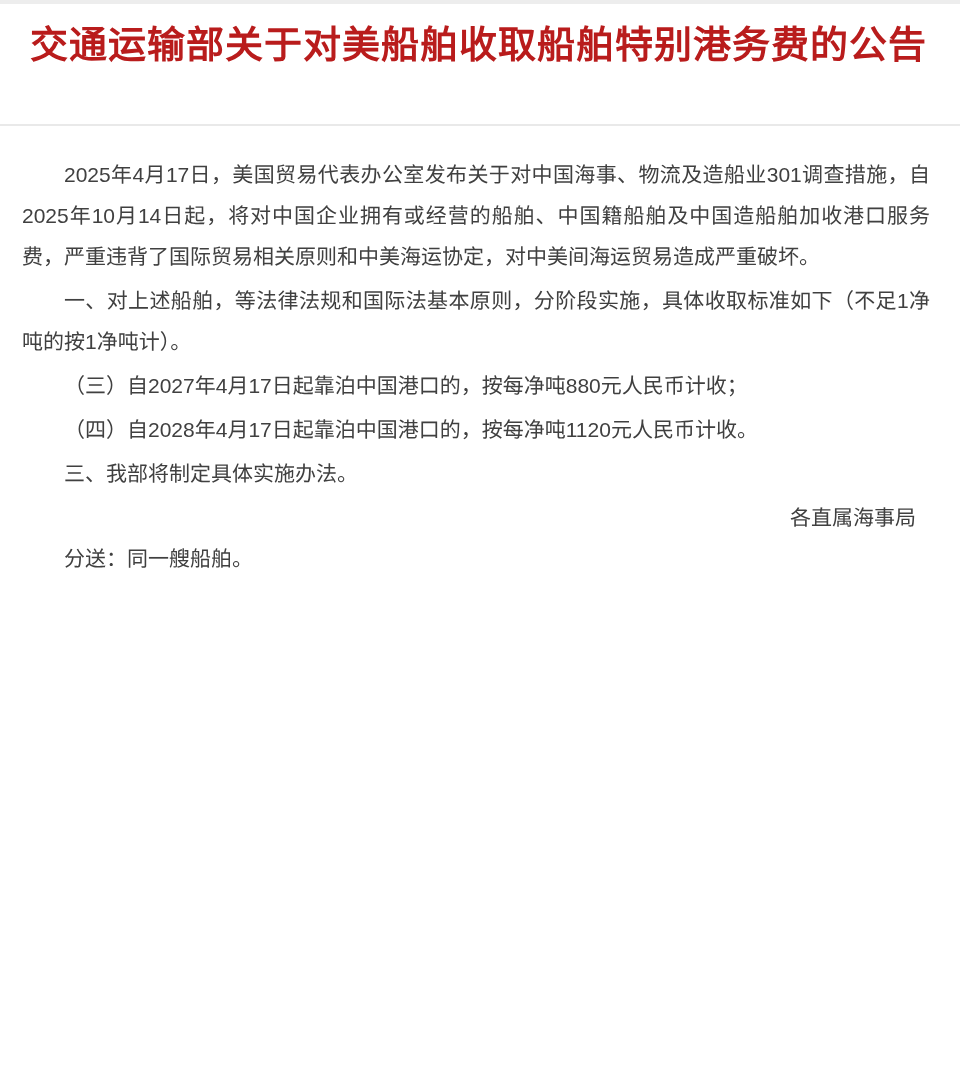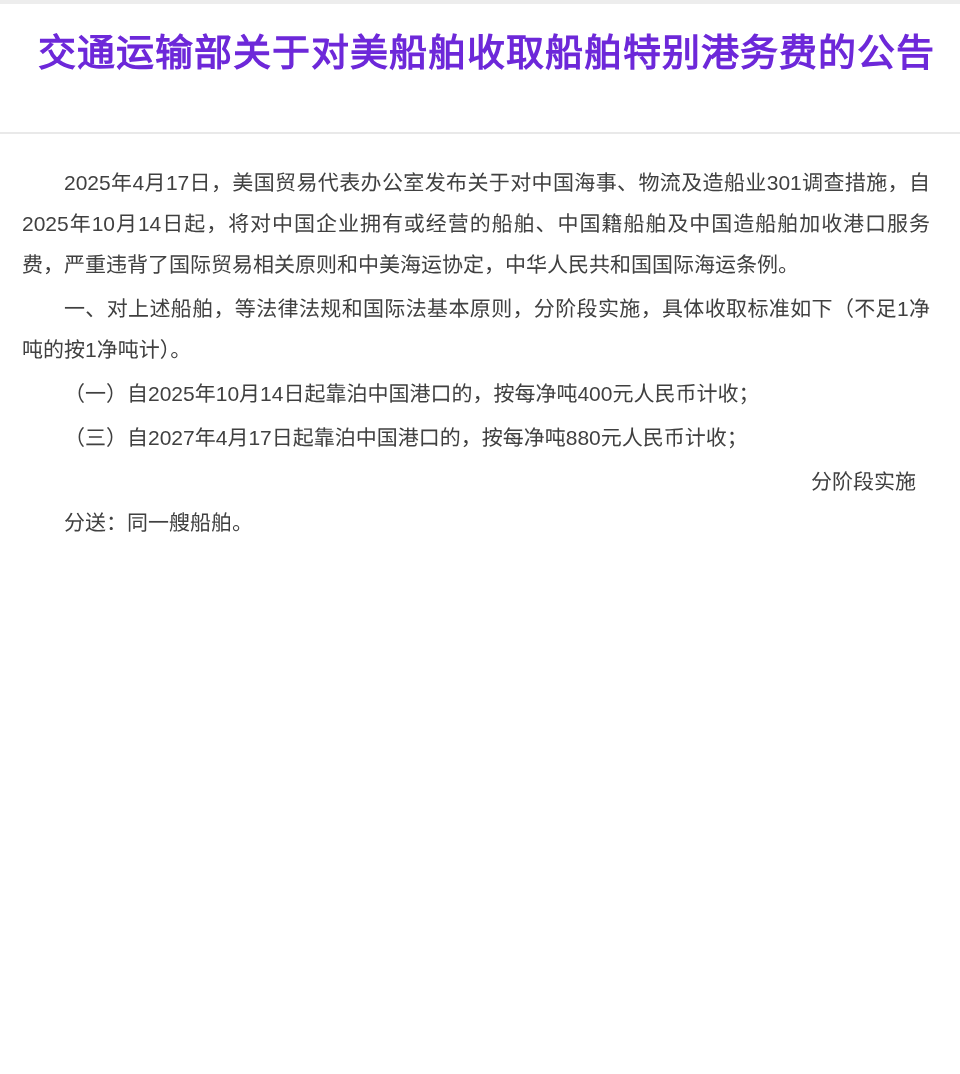--- a/index.html
+++ b/index.html
@@ -16,26 +16,26 @@
     -webkit-font-smoothing: antialiased;
   }
   .top-strip {
     height: 4px;
     background: #ededed;
   }
   .header {
     padding: 16px 30px 0 30px;
   }
   .page-title {
-    margin: 8px;
+    margin: 0;
     font-size: 38px;
     line-height: 50px;
     font-weight: bold;
     letter-spacing: 1px;
-    color: #6d28d9;
+    color: #b91c1c;
     white-space: nowrap;
   }
   .header-divider {
     margin-top: 54px;
     border: none;
     border-top: 2px solid #e9e9e9;
   }
   .content {
     padding: 20px 30px 0 22px;
     font-size: 21px;
@@ -65,23 +65,24 @@
 
 <div class="top-strip"></div>
 
 <header class="header">
   <h1 class="page-title">交通运输部关于对美船舶收取船舶特别港务费的公告</h1>
 </header>
 
 <hr class="header-divider">
 
 <article class="content">
-  <p>2025年4月17日，美国贸易代表办公室发布关于对中国海事、物流及造船业301调查措施，自2025年10月14日起，将对中国企业拥有或经营的船舶、中国籍船舶及中国造船舶加收港口服务费，严重违背了国际贸易相关原则和中美海运协定，中华人民共和国国际海运条例。</p>
+  <p>2025年4月17日，美国贸易代表办公室发布关于对中国海事、物流及造船业301调查措施，自2025年10月14日起，将对中国企业拥有或经营的船舶、中国籍船舶及中国造船舶加收港口服务费，严重违背了国际贸易相关原则和中美海运协定，对中美间海运贸易造成严重破坏。</p>
   <p>一、对上述船舶，等法律法规和国际法基本原则，分阶段实施，具体收取标准如下（不足1净吨的按1净吨计）。</p>
-  <p>（一）自2025年10月14日起靠泊中国港口的，按每净吨400元人民币计收；</p>
   <p>（三）自2027年4月17日起靠泊中国港口的，按每净吨880元人民币计收；</p>
+  <p>（四）自2028年4月17日起靠泊中国港口的，按每净吨1120元人民币计收。</p>
+  <p>三、我部将制定具体实施办法。</p>
 
   <div class="signature">
-    <p class="sig-org">分阶段实施</p>
+    <p class="sig-org">各直属海事局</p>
   </div>
 
   <p class="distribution">分送：同一艘船舶。</p>
 </article>
 
 </body></html>

